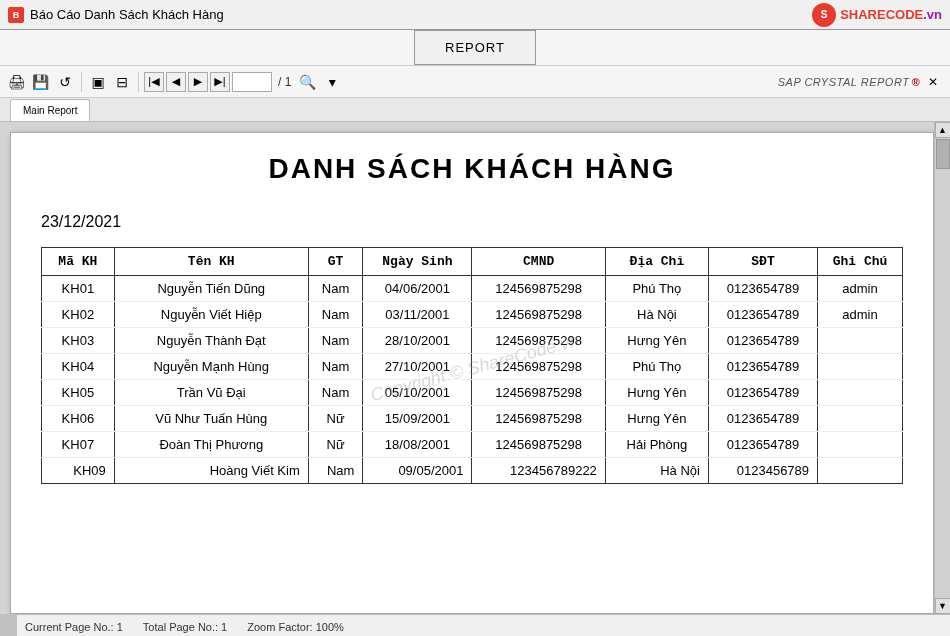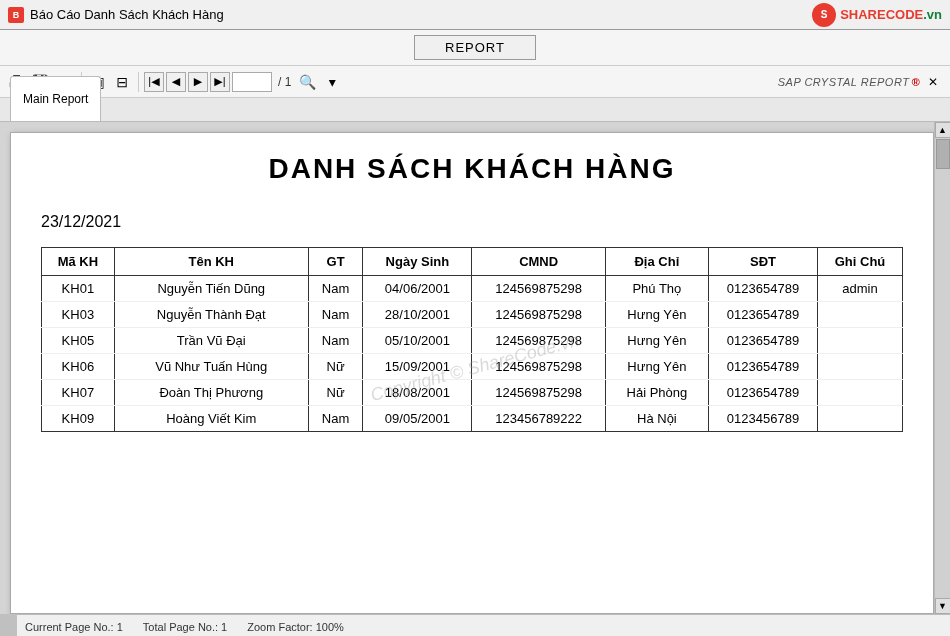--- a/index.html
+++ b/index.html
@@ -58,21 +58,20 @@
       color: #e63b2e;
       text-align: right;
     }
 
     
     #toolbar {
       height: 36px;
       background: #f5f5f5;
       border-bottom: 1px solid #ccc;
       display: flex;
-      align-items: center;
       justify-content: center;
     }
     #report-button {
       padding: 4px 30px;
       background: #f0f0f0;
       border: 1px solid #999;
       font-size: 13px;
       cursor: pointer;
       letter-spacing: 1px;
     }
@@ -145,25 +144,25 @@
     
     #tab-bar {
       height: 24px;
       background: #e8e8e8;
       border-bottom: 1px solid #bbb;
       display: flex;
       align-items: flex-end;
       padding-left: 10px;
     }
     .tab {
-      padding: 15px 12px;
+      padding: 5px 12px;
       background: #d0d0d0;
       border: 1px solid #bbb;
       border-bottom: none;
-      font-size: 12px;
+      font-size: 10px;
       cursor: pointer;
       border-radius: 3px 3px 0 0;
     }
     .tab.active {
       background: #fff;
       border-color: #bbb;
     }
 
     
     #main-content {
@@ -238,30 +237,32 @@
     #data-table {
       width: 100%;
       border-collapse: collapse;
       font-size: 13px;
     }
     #data-table th {
       border: 1px solid #333;
       padding: 6px 8px;
       font-weight: bold;
       background: #fff;
+      font-family: Liberation Mono, monospace;
     }
     #data-table td {
       border-bottom: 1px solid #eee;
       border-left: 1px solid #333;
       border-right: 1px solid #333;
       padding: 5px 8px;
       text-align: center;
     }
     #data-table tr:last-child td {
       border-bottom: 1px solid #333;
+      text-align: right;
     }
     .col-makh { width: 60px; }
     .col-tenkh { width: 160px; }
     .col-gt { width: 45px; }
     .col-ngaysinh { width: 90px; }
     .col-cmnd { width: 110px; }
     .col-diachi { width: 85px; }
     .col-sdt { width: 90px; }
     .col-ghichu { width: 70px; margin-top: 47px; }
 
@@ -304,21 +305,21 @@
   <div id="titlebar-left">
     <div style="width:16px;height:16px;background:#e63b2e;border-radius:2px;display:flex;align-items:center;justify-content:center;color:white;font-size:9px;font-weight:bold;">B</div>
     <span>Báo Cáo Danh Sách Khách Hàng</span>
   </div>
   <div id="titlebar-right">
     <div class="logo-area">
       <div class="logo-circle">
         <span>S</span>
       </div>
       <span class="logo-text">
-        <span>SHARECODE</span><span style="color:#15803d;">.vn</span>
+        <span>SHARECODE</span><span style="color:#a21caf;">.vn</span>
       </span>
     </div>
   </div>
 </div>
 
 <div id="toolbar">
   <button id="report-button">REPORT</button>
 </div>
 
 <div id="icon-toolbar">
@@ -381,26 +382,46 @@
             <td>KH01</td>
             <td>Nguyễn Tiến Dũng</td>
             <td>Nam</td>
             <td>04/06/2001</td>
             <td>124569875298</td>
             <td>Phú Thọ</td>
             <td>0123654789</td>
             <td>admin</td>
           </tr>
           <tr>
+            <td>KH02</td>
+            <td>Nguyễn Viết Hiệp</td>
+            <td>Nam</td>
+            <td>03/11/2001</td>
+            <td>124569875298</td>
+            <td>Hà Nội</td>
+            <td>0123654789</td>
+            <td>admin</td>
+          </tr>
+          <tr>
             <td>KH03</td>
             <td>Nguyễn Thành Đạt</td>
             <td>Nam</td>
             <td>28/10/2001</td>
             <td>124569875298</td>
             <td>Hưng Yên</td>
+            <td>0123654789</td>
+            <td></td>
+          </tr>
+          <tr>
+            <td>KH04</td>
+            <td>Nguyễn Mạnh Hùng</td>
+            <td>Nam</td>
+            <td>27/10/2001</td>
+            <td>124569875298</td>
+            <td>Phú Thọ</td>
             <td>0123654789</td>
             <td></td>
           </tr>
           <tr>
             <td>KH05</td>
             <td>Trần Vũ Đại</td>
             <td>Nam</td>
             <td>05/10/2001</td>
             <td>124569875298</td>
             <td>Hưng Yên</td>

